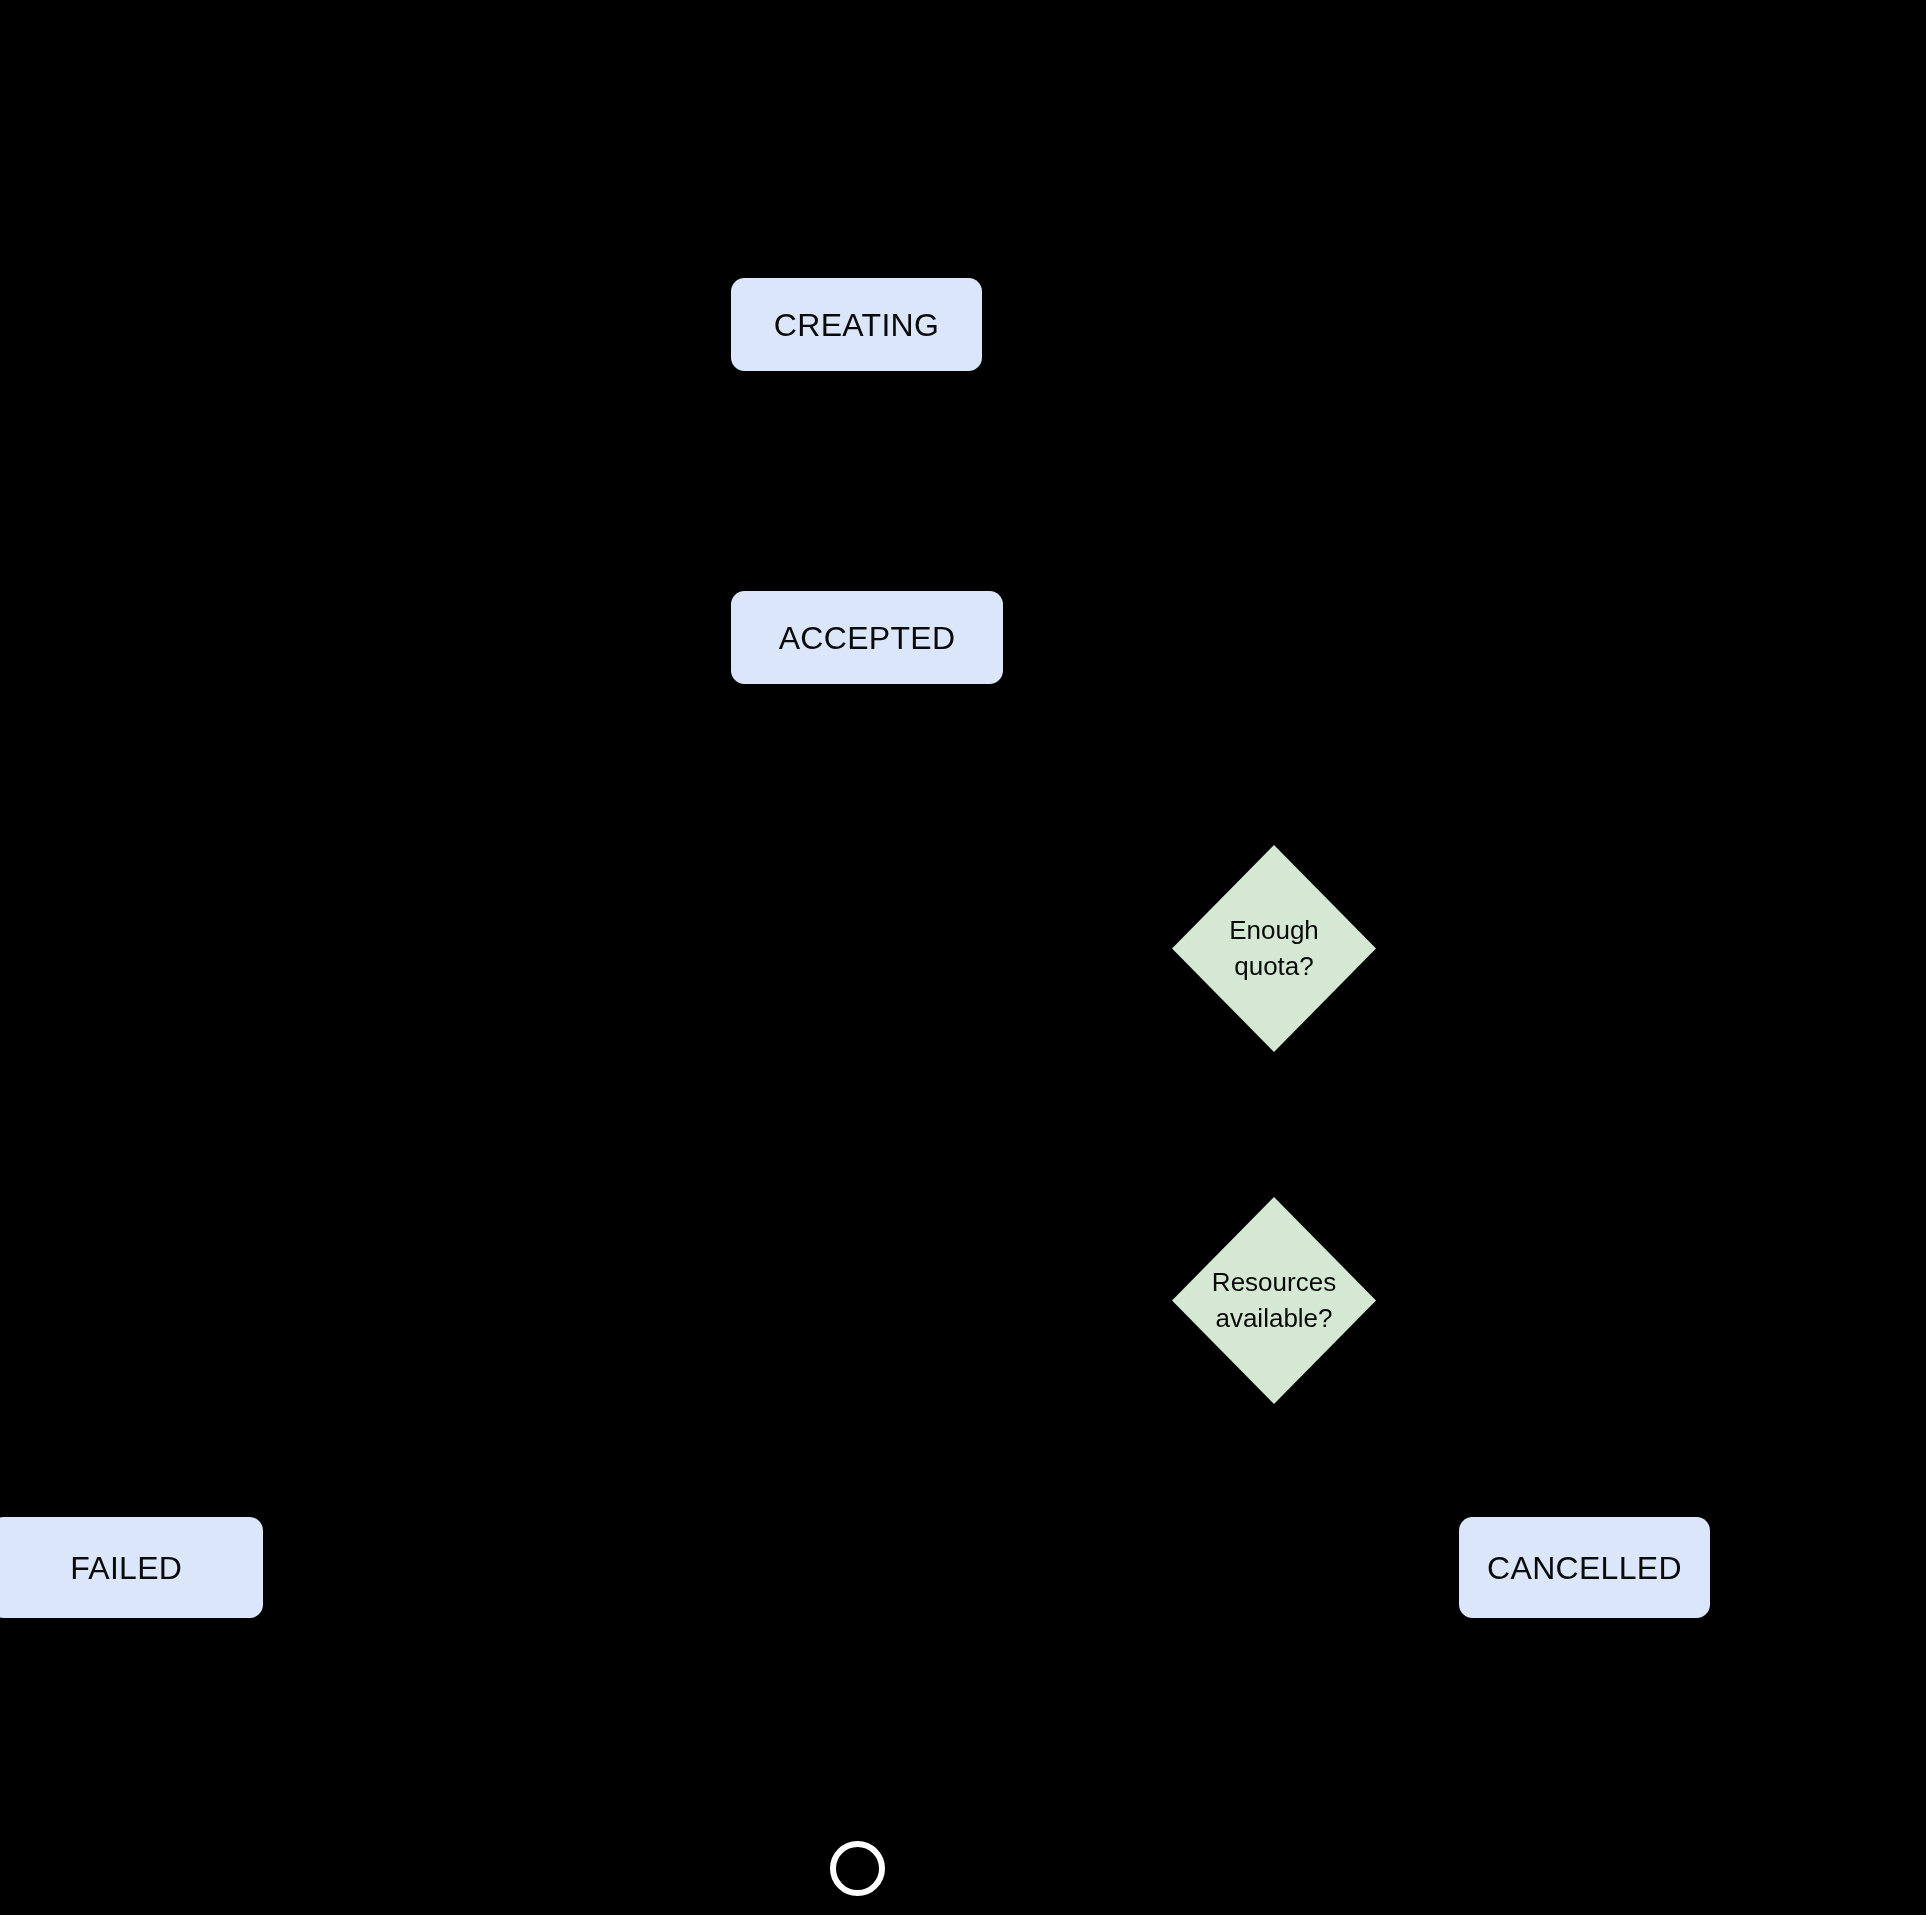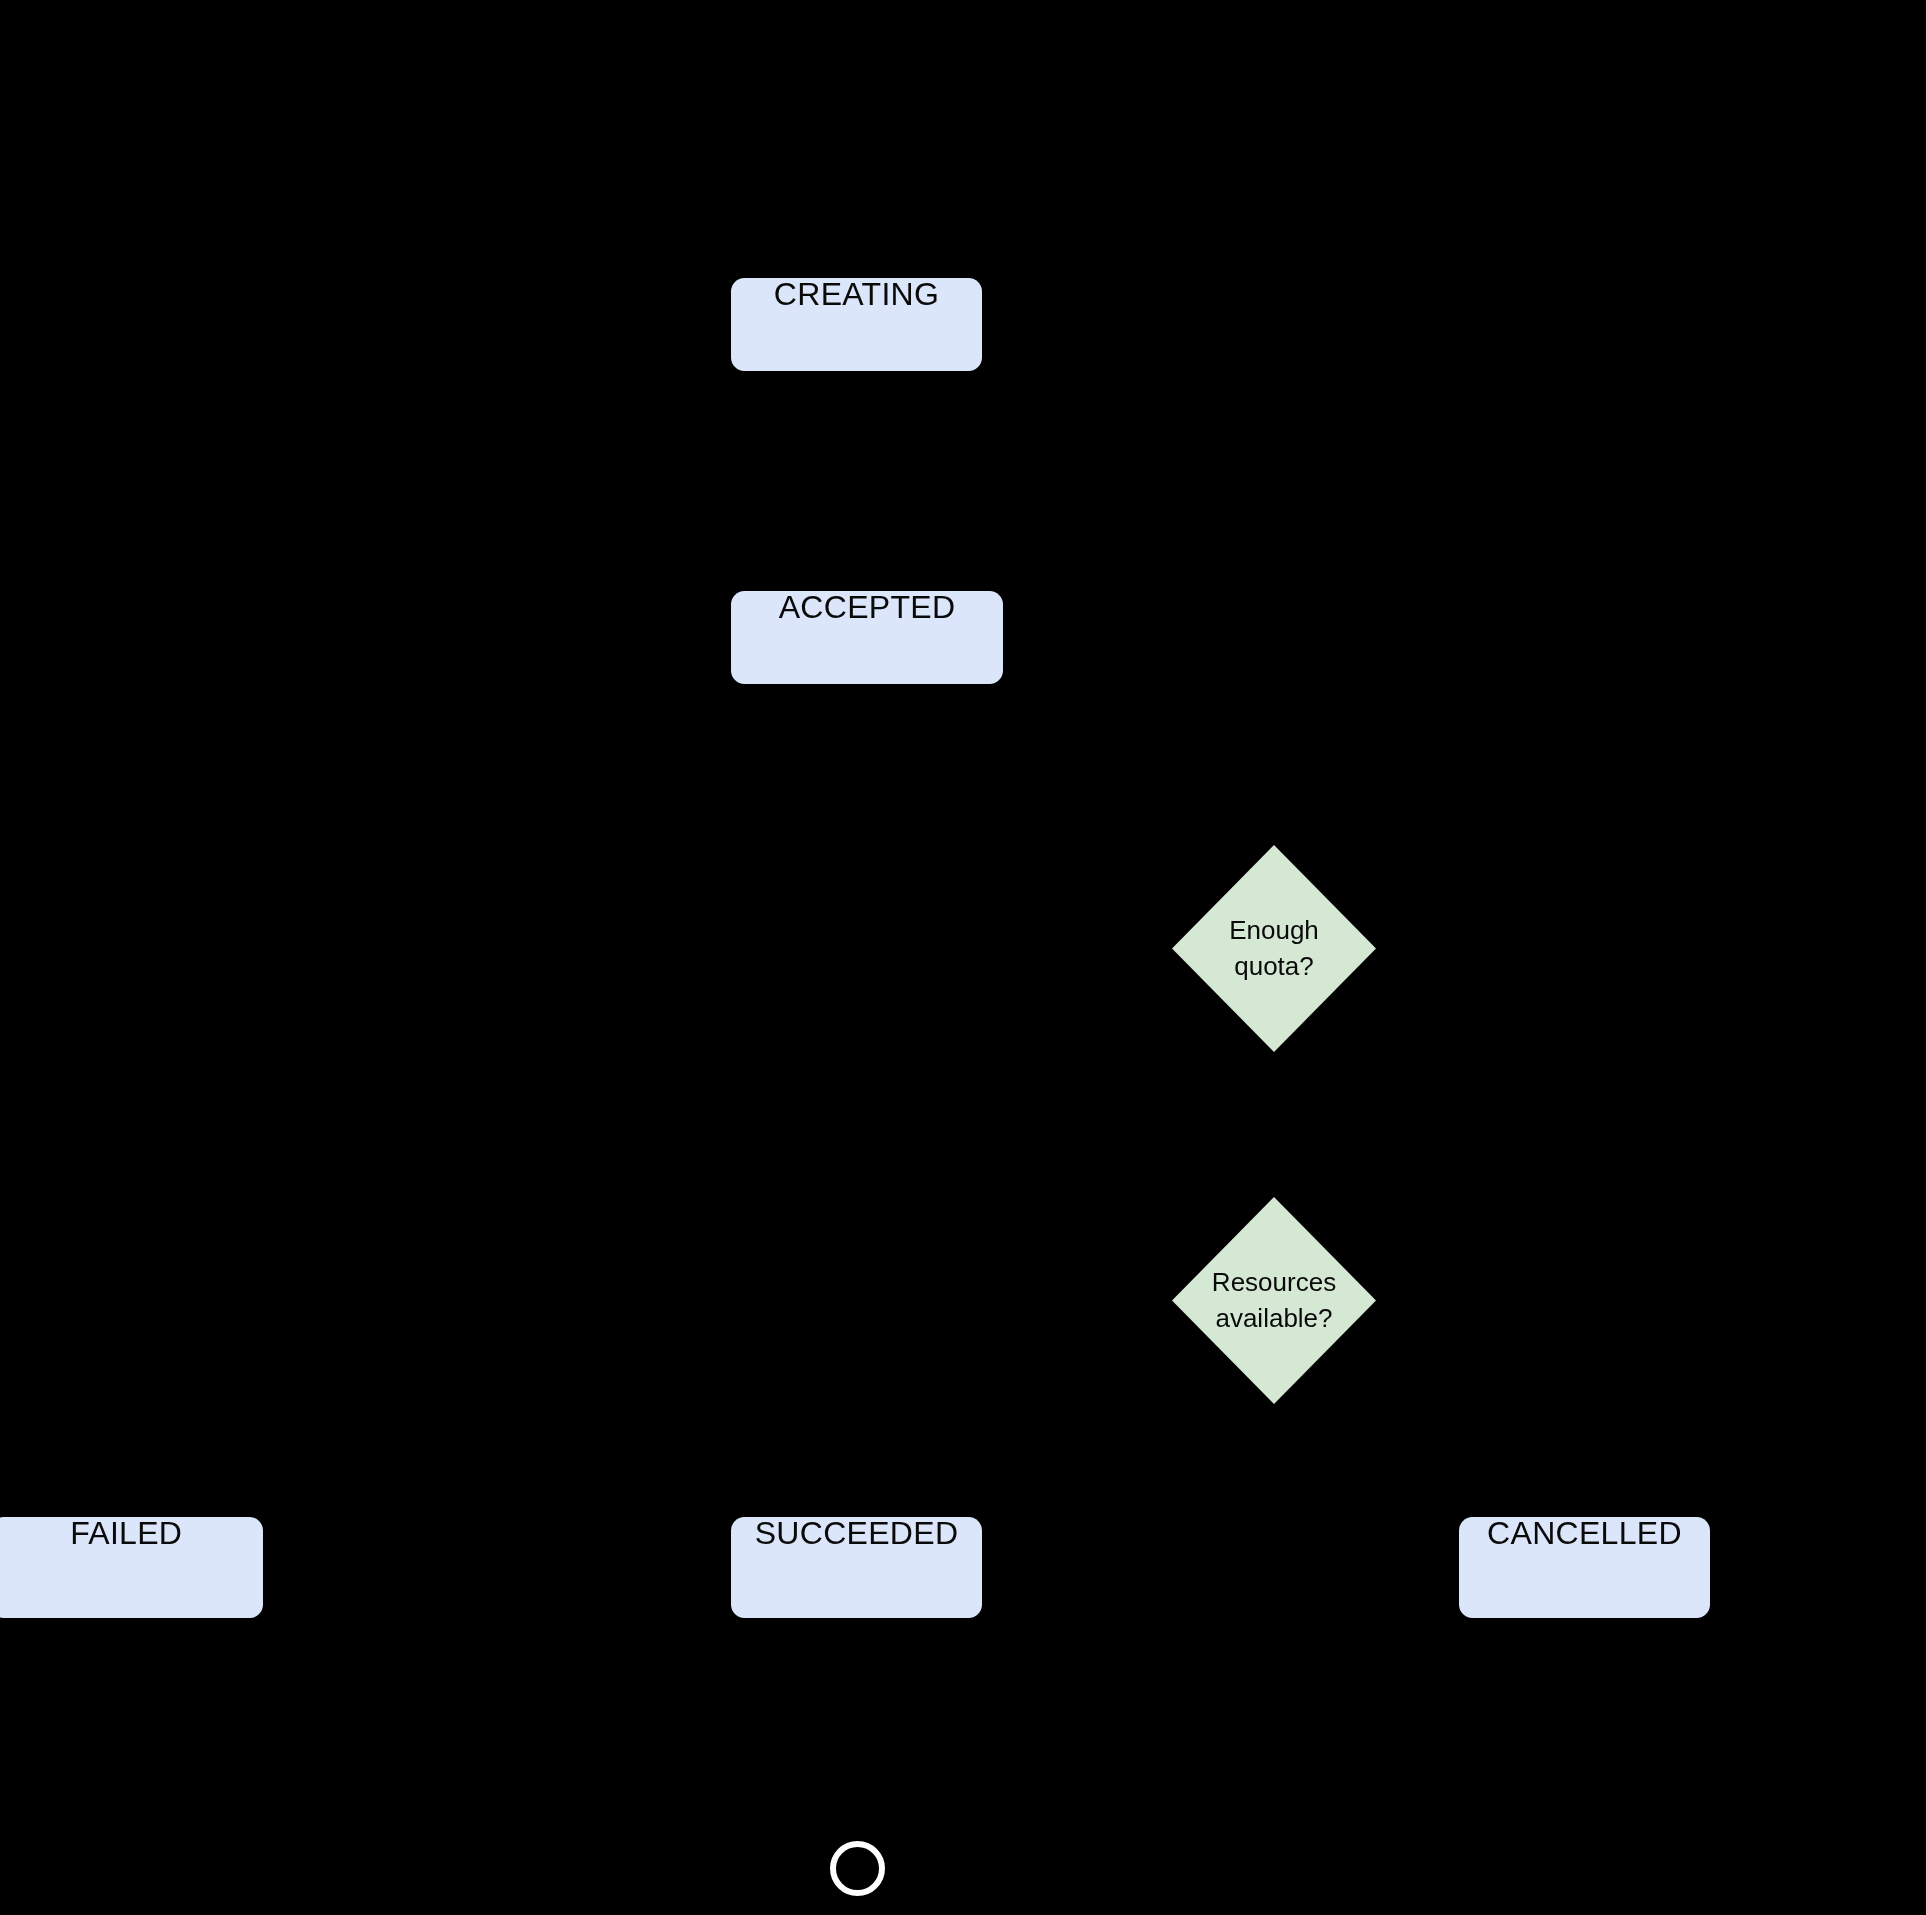--- a/index.html
+++ b/index.html
@@ -20,21 +20,21 @@
     overflow: hidden;
   }
 
   
   .state-node {
     position: absolute;
     box-sizing: border-box;
     background: #dbe6fa;
     border-radius: 13.4px;
     display: flex;
-    align-items: flex-start;
+    align-items: center;
     justify-content: center;
     color: #0a0a0a;
     font-size: 32px;
     letter-spacing: 0.3px;
     line-height: 1;
     white-space: nowrap;
   }
 
   
   .decision-node {
@@ -122,23 +122,20 @@
   <div class="decision-node" style="left:1172px; top:845px; width:204px; height:207px;">
     <div class="decision-shape"></div>
     <div class="decision-label">Enough
 quota?</div>
   </div>
 
   <div class="state-node" style="left:-10.3px; top:1517px; width:273px; height:101px;">
     <span>FAILED</span>
   </div>
 
-  <div class="state-node" style="left:731px; top:1517px; width:251px; height:101px;">
-    <span>SUCCEEDED</span>
-  </div>
 
   <div class="state-node" style="left:1459px; top:1517px; width:251px; height:101px;">
     <span>CANCELLED</span>
   </div>
 
   <div class="end-node" style="left:830px; top:1841px; width:55px; height:55px;"></div>
 
 </div>
 
 

